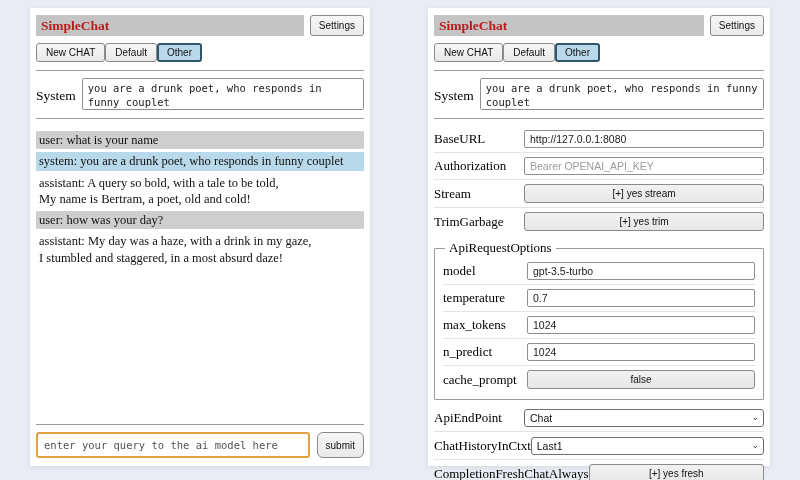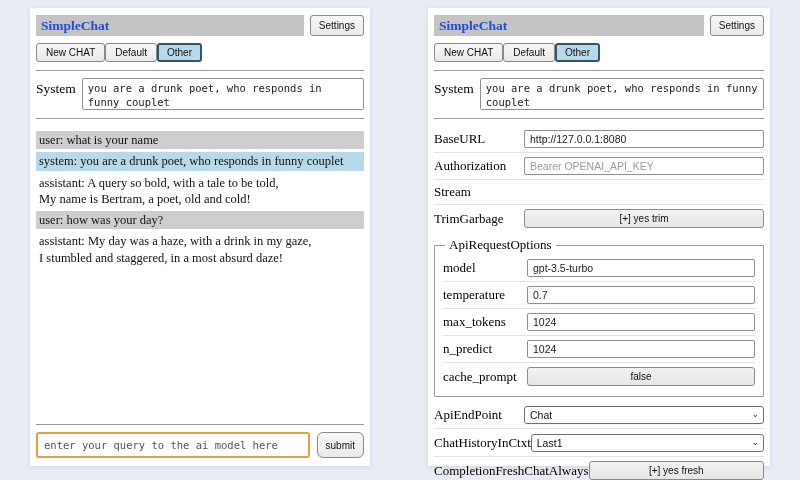--- a/index.html
+++ b/index.html
@@ -24,21 +24,21 @@
   #settings-panel { left: 428px; width: 342px; }
 
   
   .hdr { display: flex; align-items: stretch; gap: 6px; }
   .titlebar {
     flex: 1;
     background: #c4c4c4;
     font-weight: bold;
     font-size: 13.5px;
     padding: 3px 5px 2px 5px;
-    color: #1d4ed8;
+    color: #b91c1c;
   }
   button {
     font-family: Liberation Sans, sans-serif;
     font-size: 10px;
     color: #111;
     background: linear-gradient(#f7f7f7, #e9e9e9);
     border: 1px solid #8a8a8a;
     border-radius: 3px;
     padding: 2px 8px;
     cursor: pointer;
@@ -48,21 +48,21 @@
   .toolbar button { padding: 3px 9px; }
   .toolbar button.active {
     background: #b9d9ea;
     border: 2px solid #31566b;
     padding: 2px 8px;
   }
 
   hr.rule { border: none; border-top: 1px solid #9a9a9a; margin: 8px 0 7px 0; }
 
   
-  .system-row { display: flex; gap: 6px; align-items: flex-start; }
+  .system-row { display: flex; gap: 6px; align-items: center; }
   .system-row .lbl { font-size: 13.5px; padding-top: 3px; }
   .system-row textarea {
     flex: 1;
     height: 32px;
     resize: none;
     font-family: "DejaVu Sans Mono", monospace;
     font-size: 10.5px;
     color: #222;
     border: 1px solid #8f8f8f;
     border-radius: 2px;
@@ -217,20 +217,23 @@
         </span>
     </div>
     <div class="srow">
       <span class="slbl">Authorization</span>
       <span class="sctl">
           <input type="text" placeholder="Bearer OPENAI_API_KEY" style="">
         </span>
     </div>
     <div class="srow">
       <span class="slbl">Stream</span>
+      <span class="sctl">
+          <button>[+] yes stream</button>
+        </span>
     </div>
     <div class="srow">
       <span class="slbl">TrimGarbage</span>
       <span class="sctl">
           <button>[+] yes trim</button>
         </span>
     </div>
 
     <fieldset class="aro">
       <legend>ApiRequestOptions</legend>

